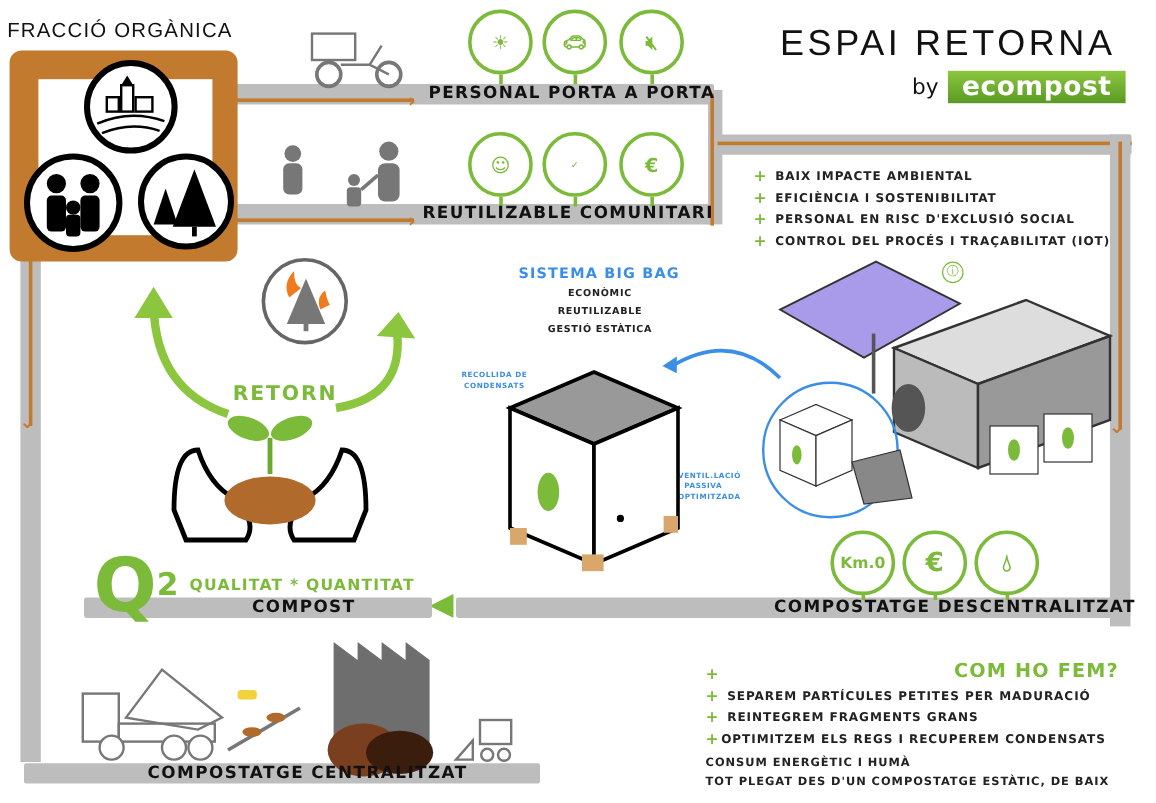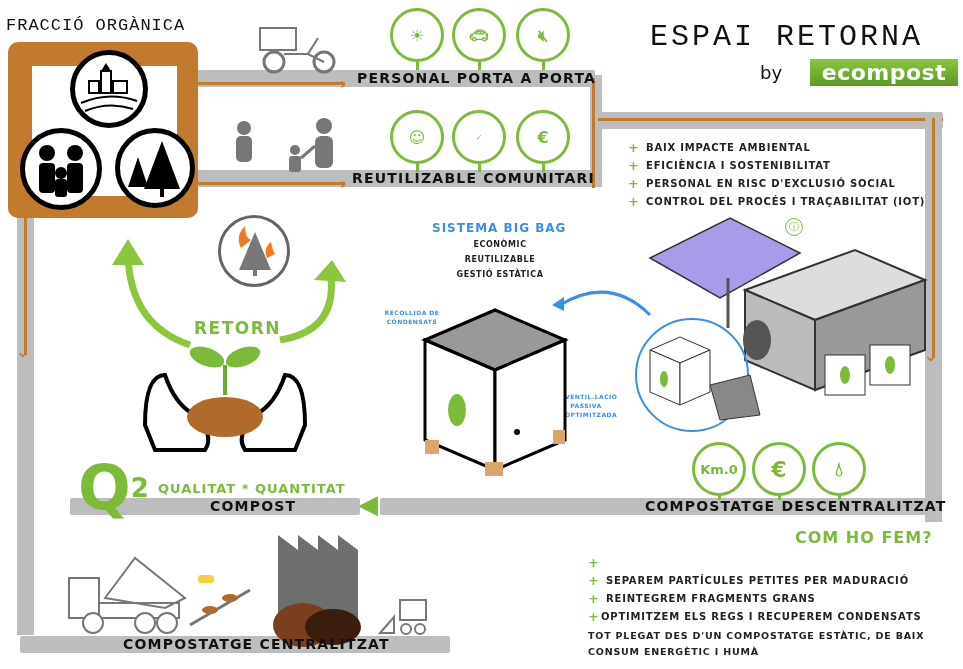--- a/index.html
+++ b/index.html
@@ -1,18 +1,18 @@
 <!DOCTYPE html>
 <html><head>
 <meta charset="utf-8">
 <style>
   html,body{margin:0;padding:0;background:#fff;}
   body{width:963px;height:669px;position:relative;overflow:hidden;font-family:"DejaVu Sans",sans-serif;}
   .abs{position:absolute;}
-  .hand{font-family:Liberation Mono, monospace;font-weight:bold;letter-spacing:1px;color:#111;text-transform:uppercase;}
+  .hand{font-family:Liberation Sans, sans-serif;font-weight:bold;letter-spacing:1px;color:#111;text-transform:uppercase;}
   .band{position:absolute;background:#bdbdbd;height:17px;border-radius:2px;}
   .band-label{position:absolute;font-family:"DejaVu Sans",sans-serif;font-weight:bold;font-size:14px;letter-spacing:1.2px;color:#111;white-space:nowrap;}
   .orange-line{position:absolute;background:#c27a2e;}
   .vband{position:absolute;background:#bdbdbd;width:17px;}
   .bullet{display:flex;align-items:center;font-size:10px;font-weight:bold;letter-spacing:.8px;color:#222;height:18px;white-space:nowrap;}
   .bullet .plus{color:#7cba3a;font-size:13px;margin-right:8px;width:10px;}
   .icon-circ{position:absolute;width:54px;height:54px;border:3px solid #7cba3a;border-radius:50%;box-sizing:border-box;display:flex;align-items:center;justify-content:center;color:#7cba3a;font-weight:bold;}
   .stem{position:absolute;width:3px;background:#7cba3a;}
   .title-main{font-size:30px;letter-spacing:3px;font-weight:normal;color:#111;}
   .blue-note{color:#3a8ee6;font-size:6px;font-weight:bold;text-align:center;letter-spacing:.5px;line-height:9px;}
@@ -43,21 +43,21 @@
 <div class="band" style="left:70px;top:498px;width:290px;"></div>
 
 <div class="vband" style="left:17px;top:215px;height:420px;"></div>
 <div class="orange-line" style="left:24px;top:215px;width:3px;height:140px;"></div>
 <div class="abs" style="left:16px;top:342px;color:#c27a2e;font-size:16px;font-weight:bold;">⌄</div>
 
 <div class="band" style="left:20px;top:636px;width:430px;"></div>
 
 <div class="abs title-main hand" style="left:650px;top:20px;">ESPAI RETORNA</div>
 <div class="abs" style="left:760px;top:62px;font-size:18px;color:#111;">by</div>
-<div class="abs" style="left:790px;top:59px;width:148px;height:27px;background:linear-gradient(180deg,#8cc63f,#5a9a24);display:flex;align-items:center;justify-content:center;margin-left:20px;">
+<div class="abs" style="left:790px;top:59px;width:148px;height:27px;background:linear-gradient(180deg,#8cc63f,#5a9a24);display:flex;align-items:center;justify-content:center;">
   <span style="color:#fff;font-weight:bold;font-size:22px;letter-spacing:.5px;">ecompost</span>
 </div>
 
 <div class="abs hand" style="left:6px;top:16px;font-size:17px;letter-spacing:1px;font-weight:normal;">FRACCIÓ ORGÀNICA</div>
 <div class="abs" style="left:8px;top:42px;width:190px;height:176px;background:#c27a2e;border-radius:10px;"></div>
 <div class="abs" style="left:32px;top:66px;width:145px;height:130px;background:#fff;"></div>
 
 <div class="abs" style="left:70px;top:50px;width:78px;height:78px;border:5px solid #000;border-radius:50%;background:#fff;box-sizing:border-box;">
   <svg width="68" height="68" viewBox="0 0 68 68">
       <rect x="14" y="26" width="10" height="12" fill="none" stroke="#000" stroke-width="2"></rect>
@@ -200,41 +200,41 @@
 </div>
 
 <div class="icon-circ" style="left:692px;top:442px;color:#7cba3a;font-size:13px;">Km.0</div>
 <div class="stem" style="left:718px;top:494px;height:6px;"></div>
 <div class="icon-circ" style="left:752px;top:442px;font-size:22px;">€</div>
 <div class="stem" style="left:778px;top:494px;height:6px;"></div>
 <div class="icon-circ" style="left:812px;top:442px;font-size:20px;">💧︎</div>
 <div class="stem" style="left:838px;top:494px;height:6px;"></div>
 <div class="band-label" style="left:645px;top:498px;">COMPOSTATGE DESCENTRALITZAT</div>
 
-<div class="abs" style="left:795px;top:528px;color:#7cba3a;font-weight:bold;font-size:16px;letter-spacing:1px;">COM HO FEM?</div>
+<div class="abs" style="left:795px;top:549px;color:#7cba3a;font-weight:bold;font-size:16px;letter-spacing:1px;">COM HO FEM?</div>
 <div class="abs" style="left:588px;top:553px;">
   <div class="bullet">
       <span class="plus">+</span>
     </div>
   <div class="bullet">
       <span class="plus">+</span>
       <span>SEPAREM PARTÍCULES PETITES PER MADURACIÓ</span>
     </div>
   <div class="bullet">
       <span class="plus">+</span>
       <span>REINTEGREM FRAGMENTS GRANS</span>
     </div>
   <div class="bullet">
       <span class="plus" style="margin-right:3px;">+</span>
       <span>OPTIMITZEM ELS REGS I RECUPEREM CONDENSATS</span>
     </div>
 </div>
 <div class="abs" style="left:588px;top:628px;font-size:9.5px;font-weight:bold;letter-spacing:.8px;line-height:16px;color:#222;">
+  <div>CONSUM ENERGÈTIC I HUMÀ</div>
   <div>TOT PLEGAT DES D'UN COMPOSTATGE ESTÀTIC, DE BAIX</div>
-  <div>CONSUM ENERGÈTIC I HUMÀ</div>
 </div>
 
 <div class="abs" style="left:218px;top:215px;width:72px;height:72px;border:3px solid #666;border-radius:50%;box-sizing:border-box;">
   <svg width="66" height="66" viewBox="0 0 66 66">
       <polygon points="34,14 18,52 50,52" fill="#777"></polygon>
       <rect x="32" y="52" width="4" height="6" fill="#777"></rect>
       <path d="M20 30 Q14 18 24 8 Q24 20 30 22 Z" fill="#f07b1e"></path>
       <path d="M46 40 Q42 30 50 24 Q52 34 54 36 Z" fill="#f07b1e"></path>
     </svg>
 </div>

